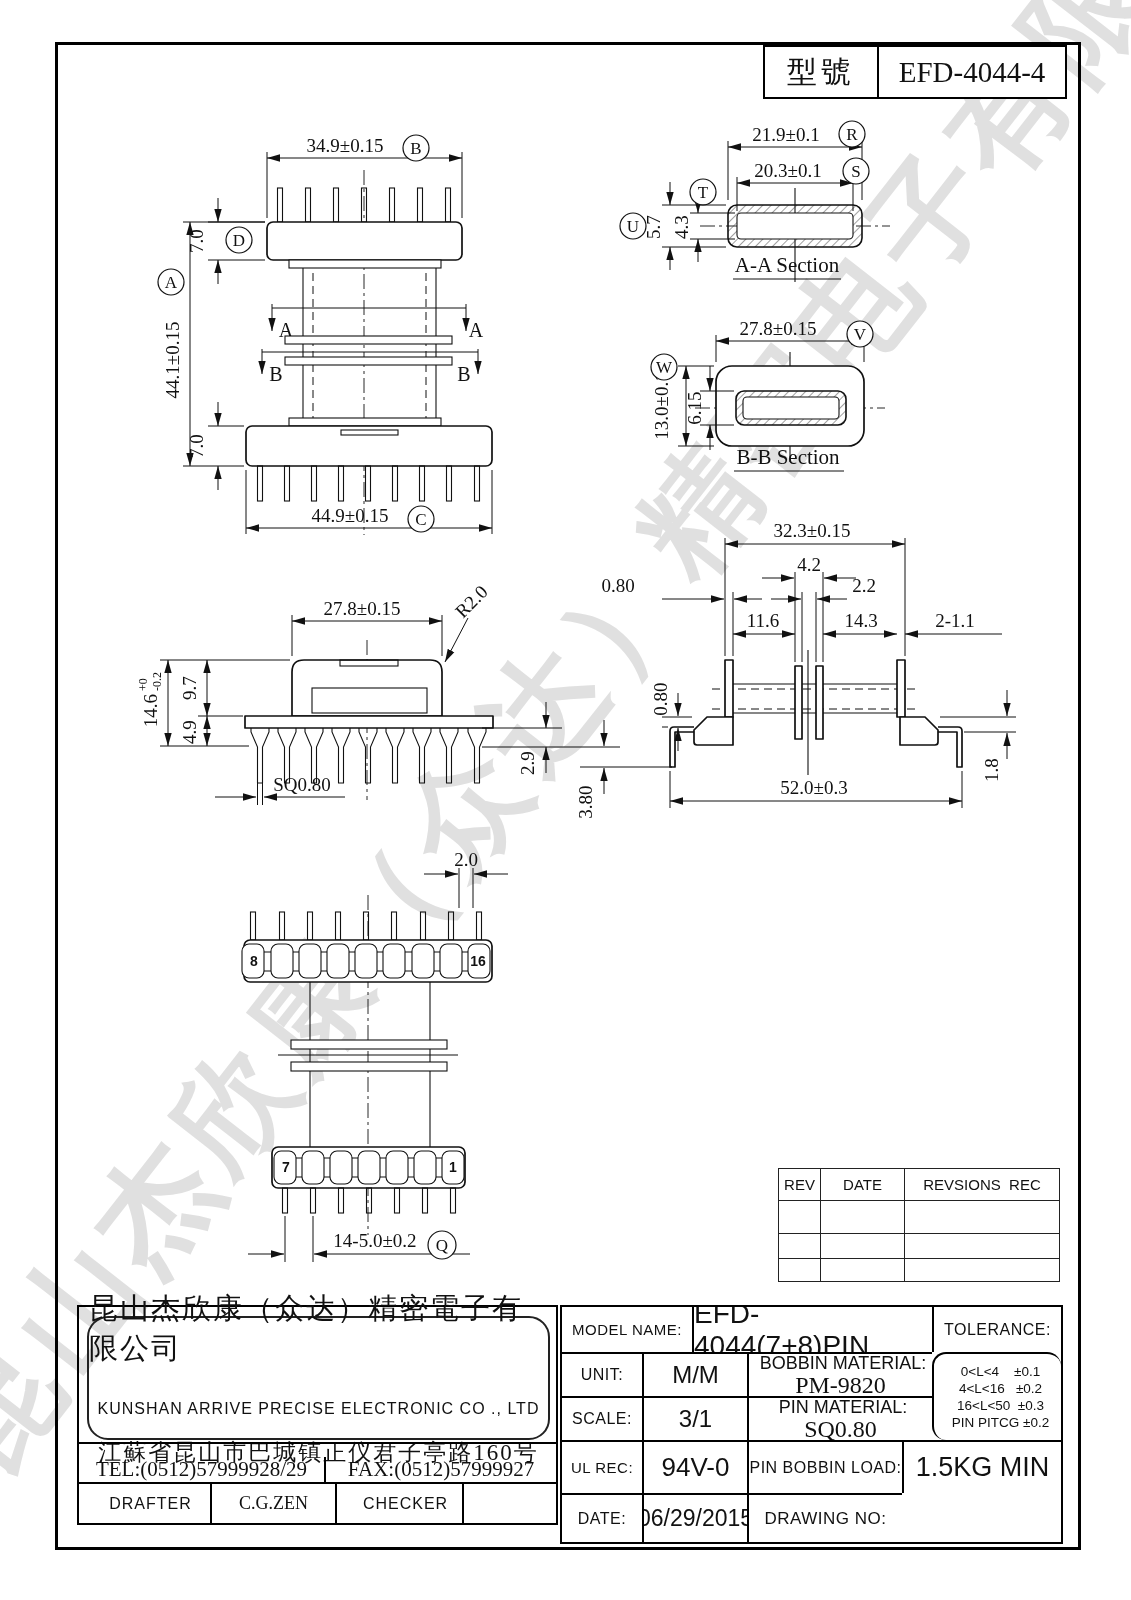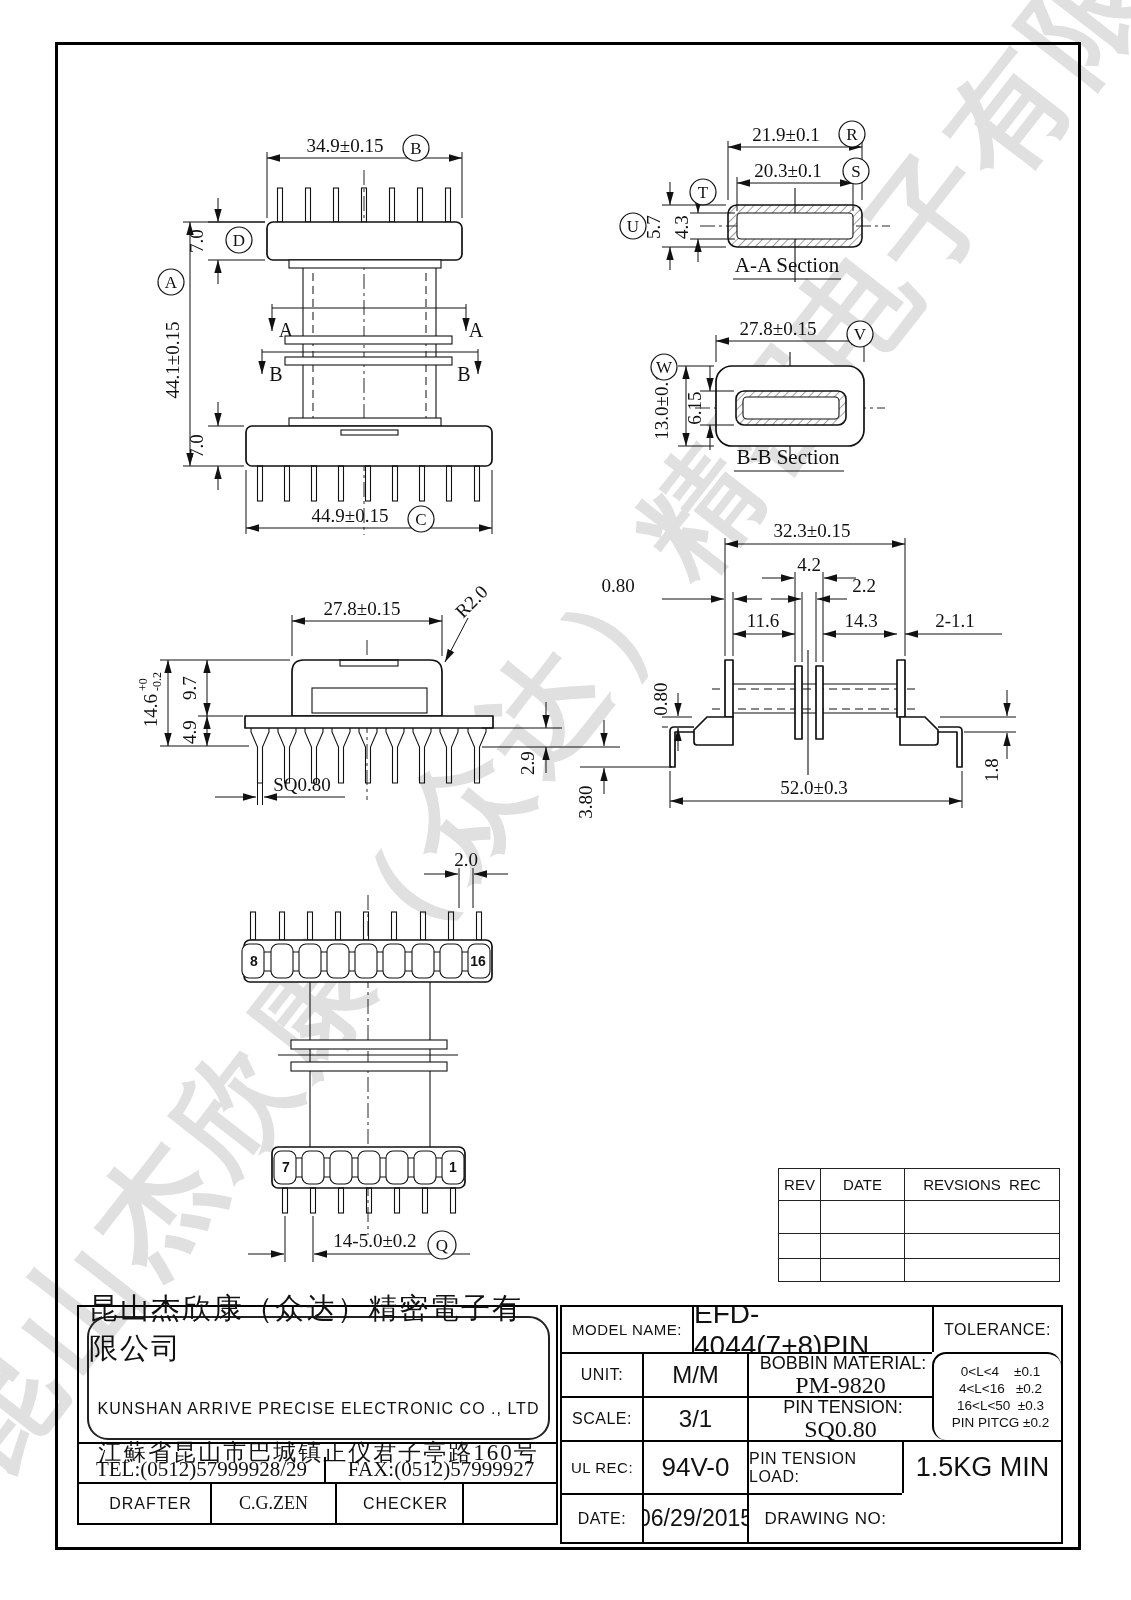--- a/index.html
+++ b/index.html
@@ -69,20 +69,24 @@
   .tolcell div{font-family:"Liberation Sans",sans-serif;font-size:13.5px;white-space:pre;}
 </style>
 </head>
 <body>
 
 <div id="page">
 
   <div class="wm">昆山杰欣康（众达）精密电子有限公司</div>
   <div class="frame"></div>
 
+  <div class="tbox">
+    <div class="lab">型號</div>
+    <div class="val">EFD-4044-4</div>
+  </div>
 
   <svg class="draw" width="1131" height="1600" viewBox="0 0 1131 1600">
     <defs>
       <marker id="arr" viewBox="0 0 12 8" refX="12" refY="4" markerWidth="13" markerHeight="9" orient="auto-start-reverse">
         <path d="M0,0.6 L12,4 L0,7.4 Z" fill="#111"></path>
       </marker>
       <pattern id="hatch" width="6" height="6" patternUnits="userSpaceOnUse" patternTransform="rotate(45)">
         <line x1="0" y1="0" x2="0" y2="6" stroke="#444" stroke-width="1"></line>
       </pattern>
     </defs>
@@ -501,27 +505,27 @@
     <div class="c tolcell bt bl" style="left:370px;top:45px;width:129px;height:88px">
       <div>0&lt;L&lt;4    ±0.1</div>
       <div>4&lt;L&lt;16   ±0.2</div>
       <div>16&lt;L&lt;50  ±0.3</div>
       <div>PIN PITCG ±0.2</div>
     </div>
 
     <div class="c lab-s bt" style="left:0;top:89px;width:80px;height:44px;font-size:16px">SCALE:</div>
     <div class="c val-l bt bl" style="left:80px;top:89px;width:105px;height:44px;font-size:24px">3/1</div>
     <div class="c matcell bt bl" style="left:185px;top:89px;width:185px;height:44px">
-      <div class="ml">PIN TENSION:</div>
+      <div class="ml">PIN MATERIAL:</div>
       <div class="mv">SQ0.80</div>
     </div>
 
     <div class="c lab-s bt" style="left:0;top:133px;width:80px;height:53px;font-size:15px">UL REC:</div>
     <div class="c val-l bt bl" style="left:80px;top:133px;width:105px;height:53px;font-size:26px">94V-0</div>
-    <div class="c lab-s bt bl" style="left:185px;top:133px;width:155px;height:53px;font-size:16px">PIN TENSION LOAD:</div>
+    <div class="c lab-s bt bl" style="left:185px;top:133px;width:155px;height:53px;font-size:16px">PIN BOBBIN LOAD:</div>
     <div class="c val-l bt bl" style="left:340px;top:133px;width:159px;height:53px;font-size:27px">1.5KG MIN</div>
 
     <div class="c lab-s bt" style="left:0;top:186px;width:80px;height:49px;font-size:16px">DATE:</div>
     <div class="c val-l bt bl" style="left:80px;top:186px;width:105px;height:49px;font-size:23px">06/29/2015</div>
     <div class="c lab-s bt bl" style="left:185px;top:186px;width:155px;height:49px;font-size:17px">DRAWING NO:</div>
   </div>
 
 </div>
 
 </body></html>

